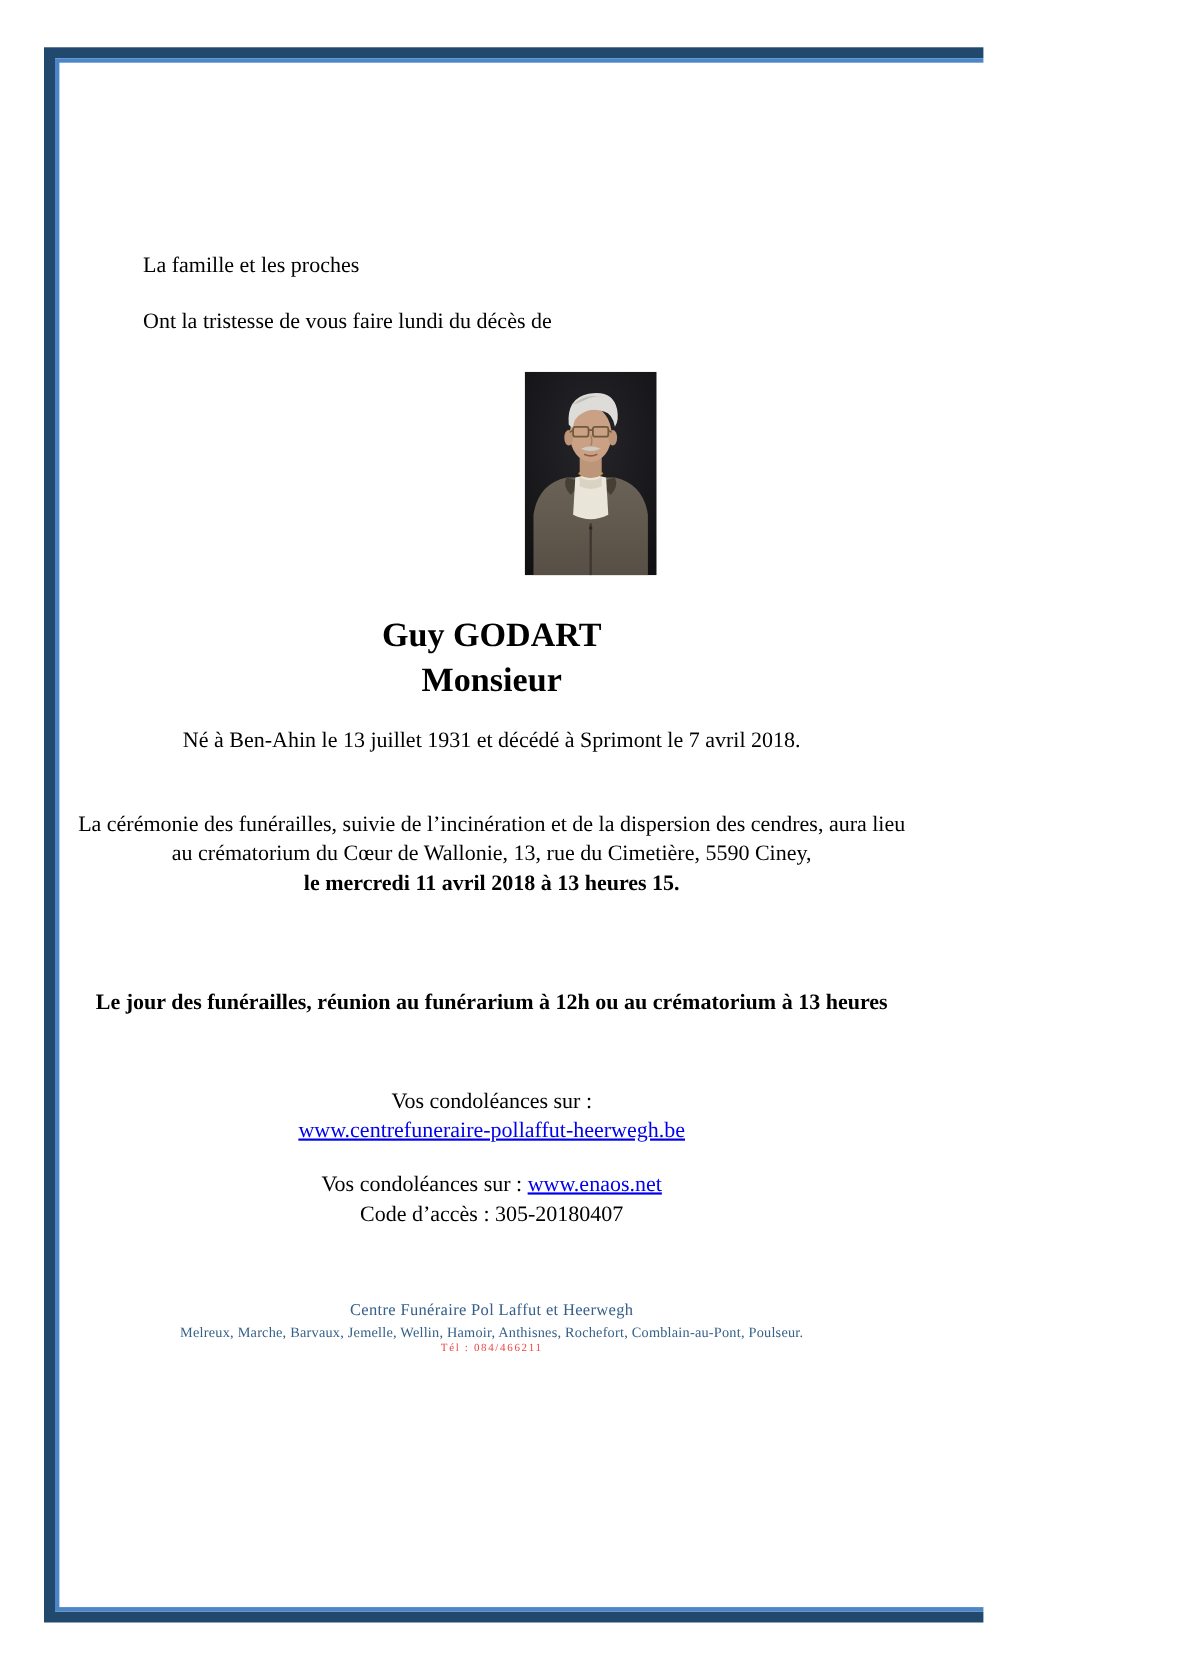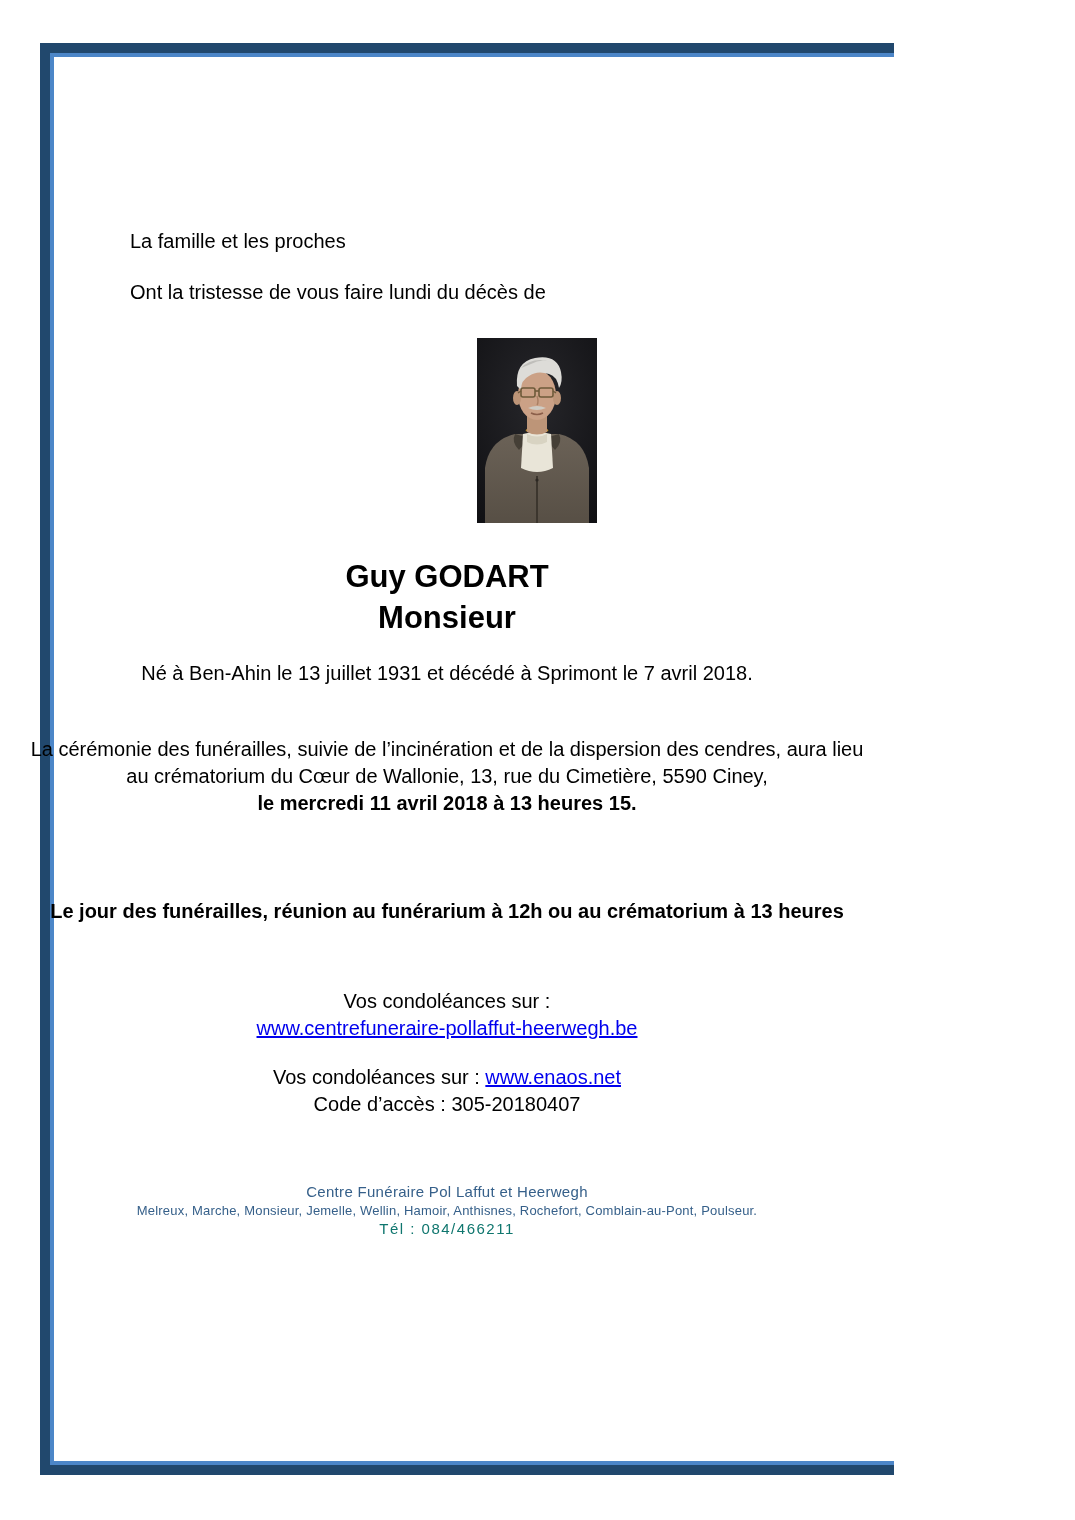--- a/index.html
+++ b/index.html
@@ -1,21 +1,21 @@
 <!DOCTYPE html>
 <html><head>
 <meta charset="utf-8">
 <style>
   html, body { margin: 0; padding: 0; background: #ffffff; }
   .page {
     position: relative;
     width: 894px;
     height: 1520px;
     background: #ffffff;
-    font-family: Liberation Sans, sans-serif;
+    font-family: Liberation Serif, serif;
     color: #000000;
     overflow: hidden;
   }
   
   .frame {
     position: absolute;
     left: 40px; top: 43px;
     width: 995px; height: 1432px;
     box-sizing: border-box;
     border: 10px solid #21486D;
@@ -27,21 +27,21 @@
   }
   .abs { position: absolute; left: 0; right: 0; }
   .center { text-align: center; }
   .body-text { font-size: 20px; line-height: 27px; }
   .bold { font-weight: bold; }
   .intro { position: absolute; left: 130px; font-size: 20px; }
   .title-block { font-weight: bold; font-size: 31px; line-height: 41px; }
   a.doc-link, .doc-link { color: #0000EE; text-decoration: underline; cursor: pointer; }
   .footer-company { font-size: 15px; color: #36608A; letter-spacing: 0.3px; }
   .footer-locations { font-size: 13px; color: #36608A; letter-spacing: 0.2px; }
-  .footer-phone { font-size: 15px; color: #0f766e; letter-spacing: 1.5px; }
+  .footer-phone { font-size: 10px; color: #ef4444; letter-spacing: 1.5px; }
   .photo {
     position: absolute;
     left: 477px; top: 338px;
     width: 120px; height: 185px;
     display: block;
   }
 </style>
 </head>
 <body>
 
@@ -123,16 +123,16 @@
   <div class="abs center body-text" style="top: 1015px;">
     <a class="doc-link">www.centrefuneraire-pollaffut-heerwegh.be</a>
   </div>
 
   <div class="abs center body-text" style="top: 1064px;">
     <span>Vos condoléances sur : </span><a class="doc-link">www.enaos.net</a>
   </div>
   <div class="abs center body-text" style="top: 1091px;">Code d’accès : 305-20180407</div>
 
   <div class="abs center footer-company" style="top: 1183px;">Centre Funéraire  Pol Laffut et Heerwegh</div>
-  <div class="abs center footer-locations" style="top: 1203px;">Melreux, Marche, Monsieur, Jemelle, Wellin, Hamoir, Anthisnes, Rochefort, Comblain-au-Pont, Poulseur.</div>
+  <div class="abs center footer-locations" style="top: 1203px;">Melreux, Marche, Barvaux, Jemelle, Wellin, Hamoir, Anthisnes, Rochefort, Comblain-au-Pont, Poulseur.</div>
   <div class="abs center footer-phone" style="top: 1220px;">Tél : 084/466211</div>
 
 </div>
 
 </body></html>

